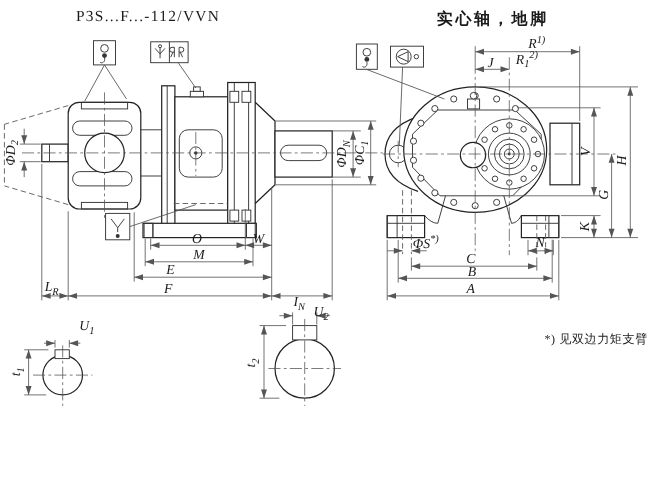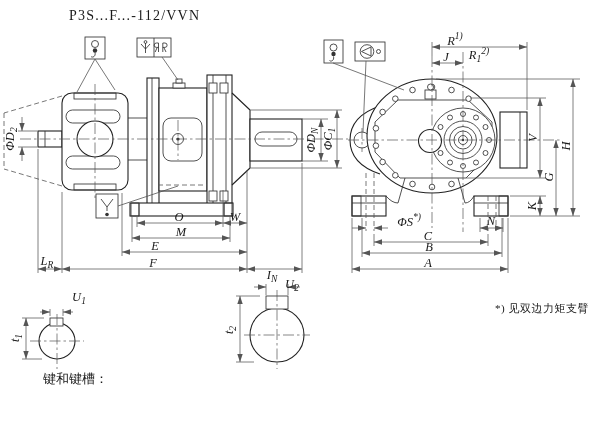--- a/index.html
+++ b/index.html
@@ -251,43 +251,43 @@
     <line class="cl" x1="277" y1="290" x2="277" y2="369"></line>
     <path class="dl" d="M266,295 L266,284 M288,295 L288,284"></path>
     <line class="dl" x1="254" y1="287" x2="266" y2="287" marker-end="url(#ar)"></line>
     <line class="dl" x1="288" y1="287" x2="300" y2="287" marker-start="url(#ar)"></line>
     <path class="dl" d="M260,296 L236,296 M254,362 L236,362"></path>
     <line class="dl" x1="240" y1="296" x2="240" y2="362" marker-start="url(#ar)" marker-end="url(#ar)"></line>
   </g>
 </svg>
 
   <span class="lbl code" style="left:69px;top:8px">P3S...F...-112/VVN</span>
+  <span class="lbl cjk-title" style="left:397px;top:8px">实心轴，地脚</span>
   <span class="lbl note" style="left:495px;top:301px">*) 见双边力矩支臂</span>
-  <span class="lbl keynote" style="left:43px;top:370px">键和键槽：</span>
   <span class="lbl wm wm2" style="left: 476px; top: 411px; color: rgb(232, 138, 134);">Www.GeLufu.Com</span>
 
   <span class="dim rot" style="left:11px;top:139px"><span>ΦD</span><sub>2</sub></span>
   <span class="dim rot" style="left:312px;top:140px"><span>ΦD</span><sub>N</sub></span>
   <span class="dim rot" style="left:329px;top:139px"><span>ΦC</span><sub>1</sub></span>
   <span class="dim" style="left:179px;top:217px">O</span>
   <span class="dim" style="left:235px;top:217px">W</span>
   <span class="dim" style="left:181px;top:232px">M</span>
   <span class="dim" style="left:155px;top:246px">E</span>
   <span class="dim" style="left:153px;top:263px">F</span>
   <span class="dim" style="left:47px;top:262px"><span>L</span><sub>R</sub></span>
   <span class="dim" style="left:272px;top:276px"><span>I</span><sub>N</sub></span>
 
-  <span class="dim" style="left:455px;top:40px"><span>R</span><sup>1)</sup></span>
+  <span class="dim" style="left:488px;top:40px"><span>R</span><sup>1)</sup></span>
   <span class="dim" style="left:479px;top:55px"><span>R</span><sub>1</sub><sup>2)</sup></span>
   <span class="dim" style="left:446px;top:57px">J</span>
   <span class="dim rot" style="left:533px;top:138px">V</span>
   <span class="dim rot" style="left:566px;top:146px">H</span>
   <span class="dim rot" style="left:549px;top:177px">G</span>
   <span class="dim rot" style="left:532px;top:206px">K</span>
-  <span class="dim" style="left:409px;top:221px"><span>ΦS</span><sup>*)</sup></span>
+  <span class="dim" style="left:387px;top:221px"><span>ΦS</span><sup>*)</sup></span>
   <span class="dim" style="left:491px;top:221px">N</span>
   <span class="dim" style="left:428px;top:236px">C</span>
   <span class="dim" style="left:429px;top:247px">B</span>
   <span class="dim" style="left:428px;top:263px">A</span>
 
   <span class="dim" style="left:79px;top:298px"><span>U</span><sub>1</sub></span>
   <span class="dim rot" style="left:16px;top:338px"><span>t</span><sub>1</sub></span>
   <span class="dim" style="left:292px;top:285px"><span>U</span><sub>2</sub></span>
   <span class="dim rot" style="left:230px;top:330px"><span>t</span><sub>2</sub></span>
 

